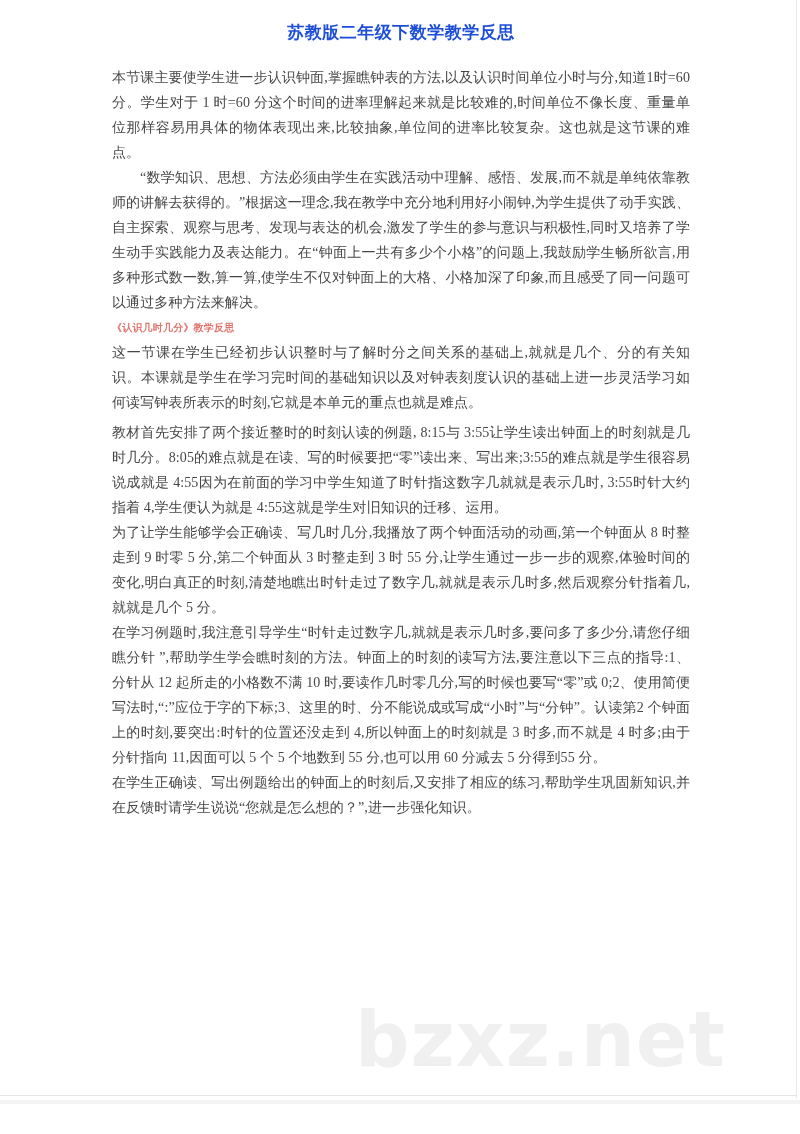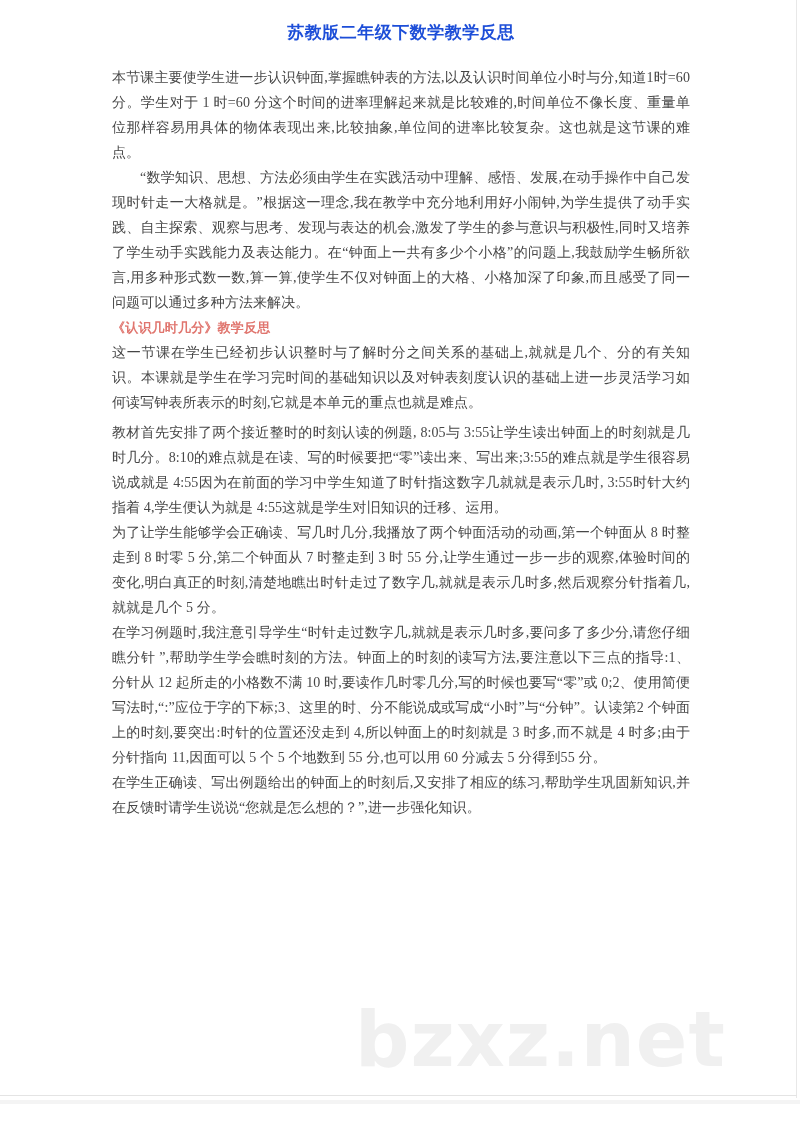--- a/index.html
+++ b/index.html
@@ -100,21 +100,21 @@
   .gap-title {
     height: 21px;
   }
 
   .gap-sm {
     height: 5px;
   }
 
   .red-heading {
     font-family: "Liberation Serif", "DejaVu Serif", serif;
-    font-size: 13px;
+    font-size: 10px;
     line-height: 25px;
     font-weight: bold;
     color: #e0756e;
     margin: 0;
     letter-spacing: 0.2px;
   }
 </style>
 </head>
 <body>
 
@@ -125,33 +125,33 @@
   <div id="page-edge-bottom2"></div>
 
   <div id="content">
 
     <h1 id="doc-title">苏教版二年级下数学教学反思</h1>
 
     <div class="gap-title"></div>
 
     <p class="para">本节课主要使学生进一步认识钟面,掌握瞧钟表的方法,以及认识时间单位小时与分,知道1时=60 分。学生对于 1 时=60 分这个时间的进率理解起来就是比较难的,时间单位不像长度、重量单位那样容易用具体的物体表现出来,比较抽象,单位间的进率比较复杂。这也就是这节课的难点。</p>
 
-    <p class="para indent">“数学知识、思想、方法必须由学生在实践活动中理解、感悟、发展,在动手操作中自己发现时针走一大格就是。”根据这一理念,我在教学中充分地利用好小闹钟,为学生提供了动手实践、自主探索、观察与思考、发现与表达的机会,激发了学生的参与意识与积极性,同时又培养了学生动手实践能力及表达能力。在“钟面上一共有多少个小格”的问题上,我鼓励学生畅所欲言,用多种形式数一数,算一算,使学生不仅对钟面上的大格、小格加深了印象,而且感受了同一问题可以通过多种方法来解决。</p>
+    <p class="para indent">“数学知识、思想、方法必须由学生在实践活动中理解、感悟、发展,而不就是单纯依靠教师的讲解去获得的。”根据这一理念,我在教学中充分地利用好小闹钟,为学生提供了动手实践、自主探索、观察与思考、发现与表达的机会,激发了学生的参与意识与积极性,同时又培养了学生动手实践能力及表达能力。在“钟面上一共有多少个小格”的问题上,我鼓励学生畅所欲言,用多种形式数一数,算一算,使学生不仅对钟面上的大格、小格加深了印象,而且感受了同一问题可以通过多种方法来解决。</p>
 
 
 
     <p class="red-heading">《认识几时几分》教学反思</p>
 
     <p class="para">这一节课在学生已经初步认识整时与了解时分之间关系的基础上,就就是几个、分的有关知识。本课就是学生在学习完时间的基础知识以及对钟表刻度认识的基础上进一步灵活学习如何读写钟表所表示的时刻,它就是本单元的重点也就是难点。</p>
 
     <div class="gap-sm"></div>
 
-    <p class="para">教材首先安排了两个接近整时的时刻认读的例题, 8:05与 3:55让学生读出钟面上的时刻就是几时几分。8:10的难点就是在读、写的时候要把“零”读出来、写出来;3:55的难点就是学生很容易说成就是 4:55因为在前面的学习中学生知道了时针指这数字几就就是表示几时, 3:55时针大约指着 4,学生便认为就是 4:55这就是学生对旧知识的迁移、运用。</p>
+    <p class="para">教材首先安排了两个接近整时的时刻认读的例题, 8:15与 3:55让学生读出钟面上的时刻就是几时几分。8:05的难点就是在读、写的时候要把“零”读出来、写出来;3:55的难点就是学生很容易说成就是 4:55因为在前面的学习中学生知道了时针指这数字几就就是表示几时, 3:55时针大约指着 4,学生便认为就是 4:55这就是学生对旧知识的迁移、运用。</p>
 
-    <p class="para">为了让学生能够学会正确读、写几时几分,我播放了两个钟面活动的动画,第一个钟面从 8 时整走到 8 时零 5 分,第二个钟面从 7 时整走到 3 时 55 分,让学生通过一步一步的观察,体验时间的变化,明白真正的时刻,清楚地瞧出时针走过了数字几,就就是表示几时多,然后观察分针指着几,就就是几个 5 分。</p>
+    <p class="para">为了让学生能够学会正确读、写几时几分,我播放了两个钟面活动的动画,第一个钟面从 8 时整走到 9 时零 5 分,第二个钟面从 3 时整走到 3 时 55 分,让学生通过一步一步的观察,体验时间的变化,明白真正的时刻,清楚地瞧出时针走过了数字几,就就是表示几时多,然后观察分针指着几,就就是几个 5 分。</p>
 
     <p class="para">在学习例题时,我注意引导学生“时针走过数字几,就就是表示几时多,要问多了多少分,请您仔细瞧分针 ”,帮助学生学会瞧时刻的方法。钟面上的时刻的读写方法,要注意以下三点的指导:1、分针从 12 起所走的小格数不满 10 时,要读作几时零几分,写的时候也要写“零”或 0;2、使用简便写法时,“:”应位于字的下标;3、这里的时、分不能说成或写成“小时”与“分钟”。认读第2 个钟面上的时刻,要突出:时针的位置还没走到 4,所以钟面上的时刻就是 3 时多,而不就是 4 时多;由于分针指向 11,因面可以 5 个 5 个地数到 55 分,也可以用 60 分减去 5 分得到55 分。</p>
 
     <p class="para">在学生正确读、写出例题给出的钟面上的时刻后,又安排了相应的练习,帮助学生巩固新知识,并在反馈时请学生说说“您就是怎么想的？”,进一步强化知识。</p>
 
   </div>
 
   <div id="watermark">bzxz.net</div>
 
 </div>

